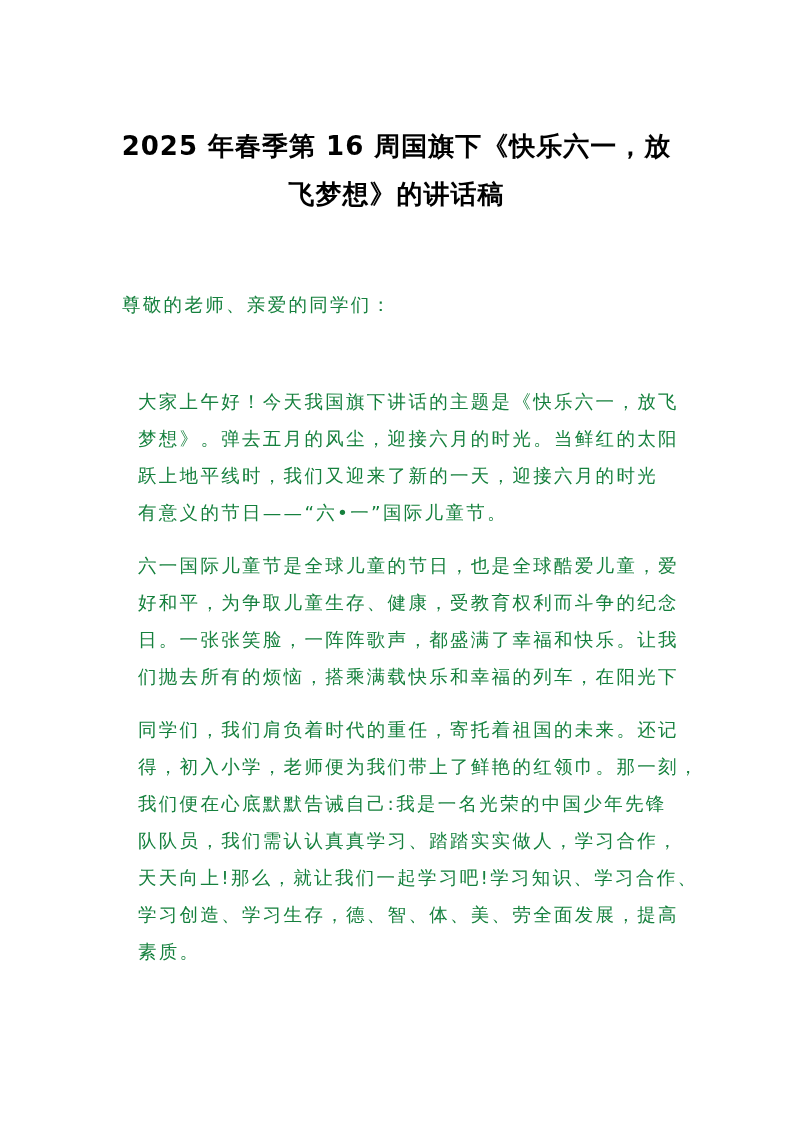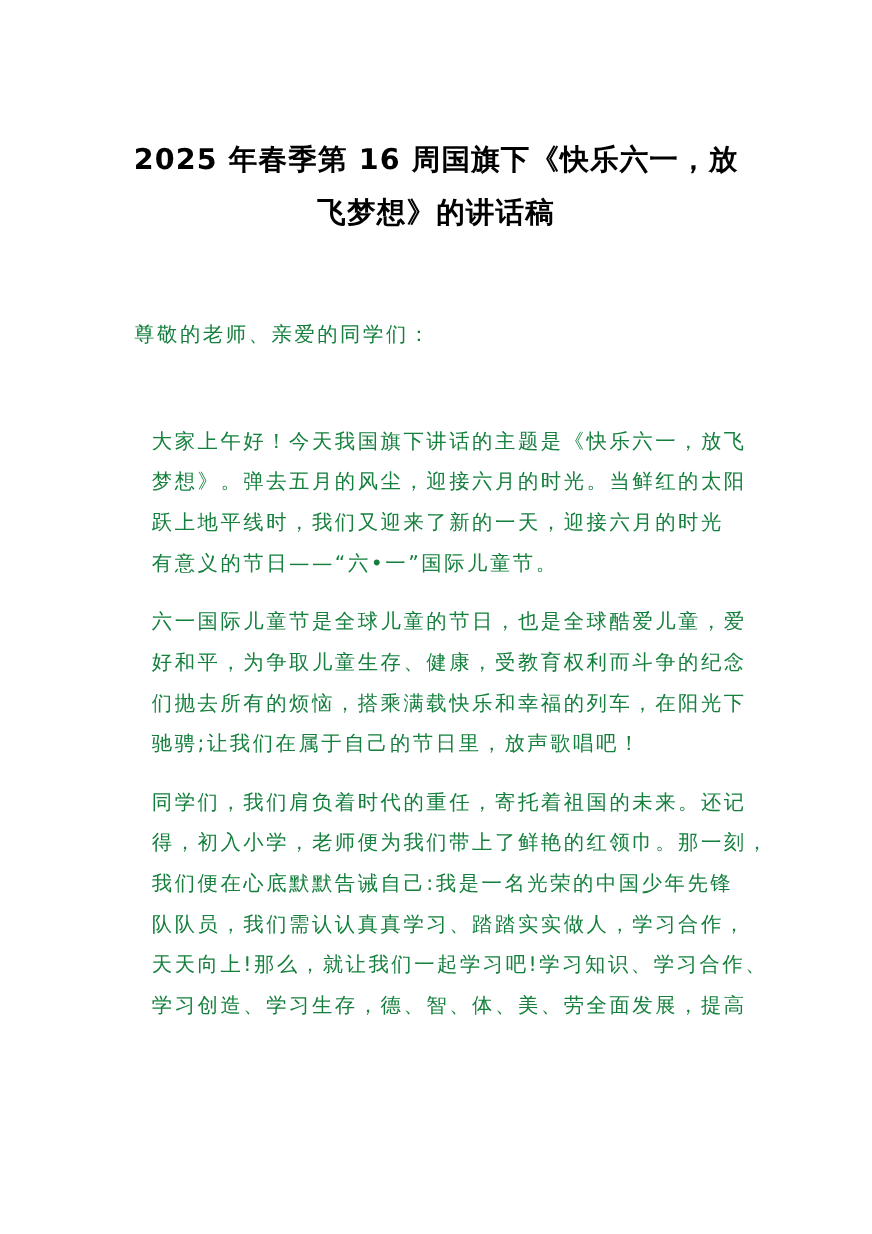--- a/index.html
+++ b/index.html
@@ -32,25 +32,26 @@
   <div class="body content">
     <p class="para">
       <span class="line">大家上午好！今天我国旗下讲话的主题是《快乐六一，放飞</span>
       <span class="line">梦想》。弹去五月的风尘，迎接六月的时光。当鲜红的太阳</span>
       <span class="line">跃上地平线时，我们又迎来了新的一天，迎接六月的时光</span>
       <span class="line">有意义的节日——“六•一”国际儿童节。</span>
     </p>
     <p class="para">
       <span class="line">六一国际儿童节是全球儿童的节日，也是全球酷爱儿童，爱</span>
       <span class="line">好和平，为争取儿童生存、健康，受教育权利而斗争的纪念</span>
+      <span class="line">日。一张张笑脸，一阵阵歌声，都盛满了幸福和快乐。让我</span>
       <span class="line">们抛去所有的烦恼，搭乘满载快乐和幸福的列车，在阳光下</span>
-      <span class="line">驰骋;让我们在属于自己的节日里，放声歌唱吧！</span>
     </p>
     <p class="para">
       <span class="line">同学们，我们肩负着时代的重任，寄托着祖国的未来。还记</span>
       <span class="line">得，初入小学，老师便为我们带上了鲜艳的红领巾。那一刻，</span>
       <span class="line">我们便在心底默默告诫自己:我是一名光荣的中国少年先锋</span>
       <span class="line">队队员，我们需认认真真学习、踏踏实实做人，学习合作，</span>
       <span class="line">天天向上!那么，就让我们一起学习吧!学习知识、学习合作、</span>
       <span class="line">学习创造、学习生存，德、智、体、美、劳全面发展，提高</span>
+      <span class="line">素质。</span>
     </p>
   </div>
 </div>
 
 </body></html>

